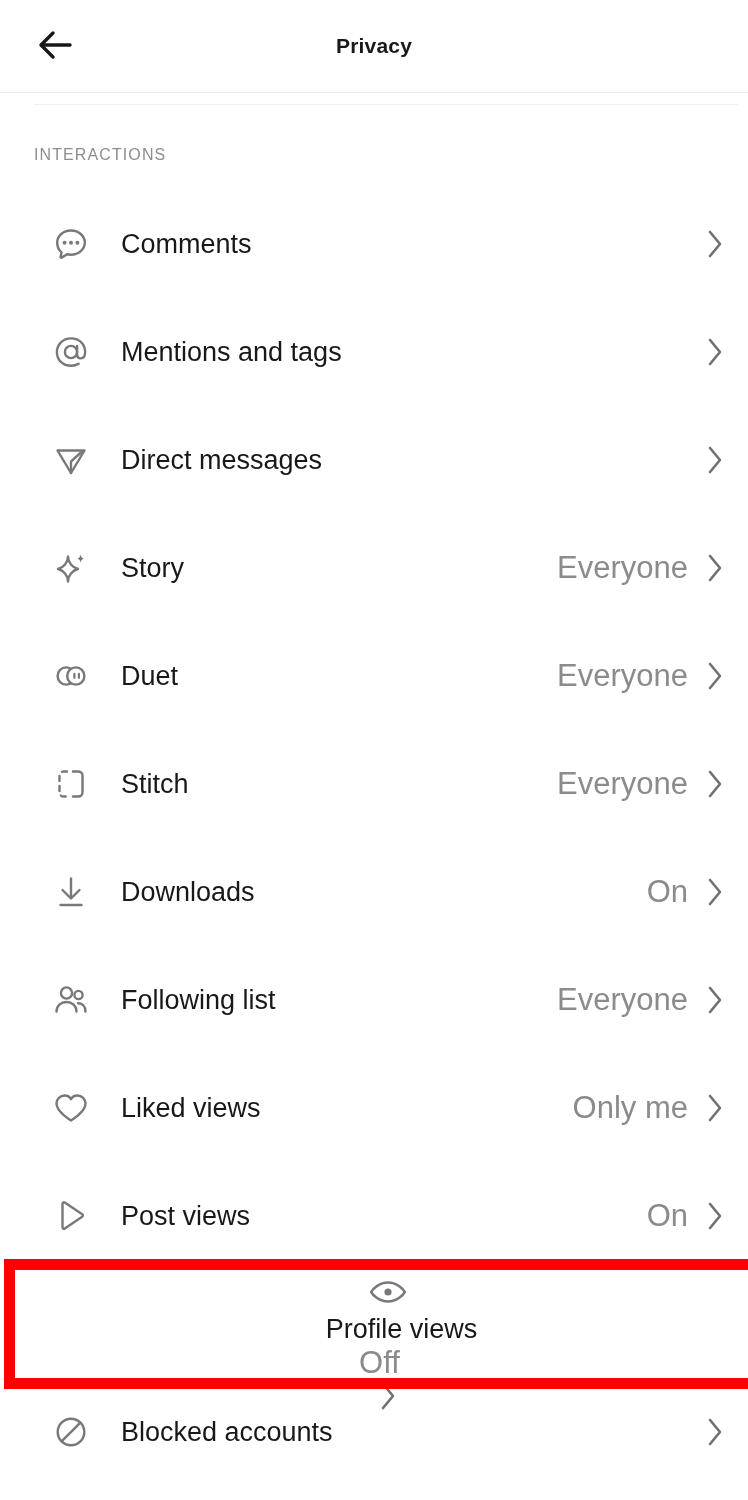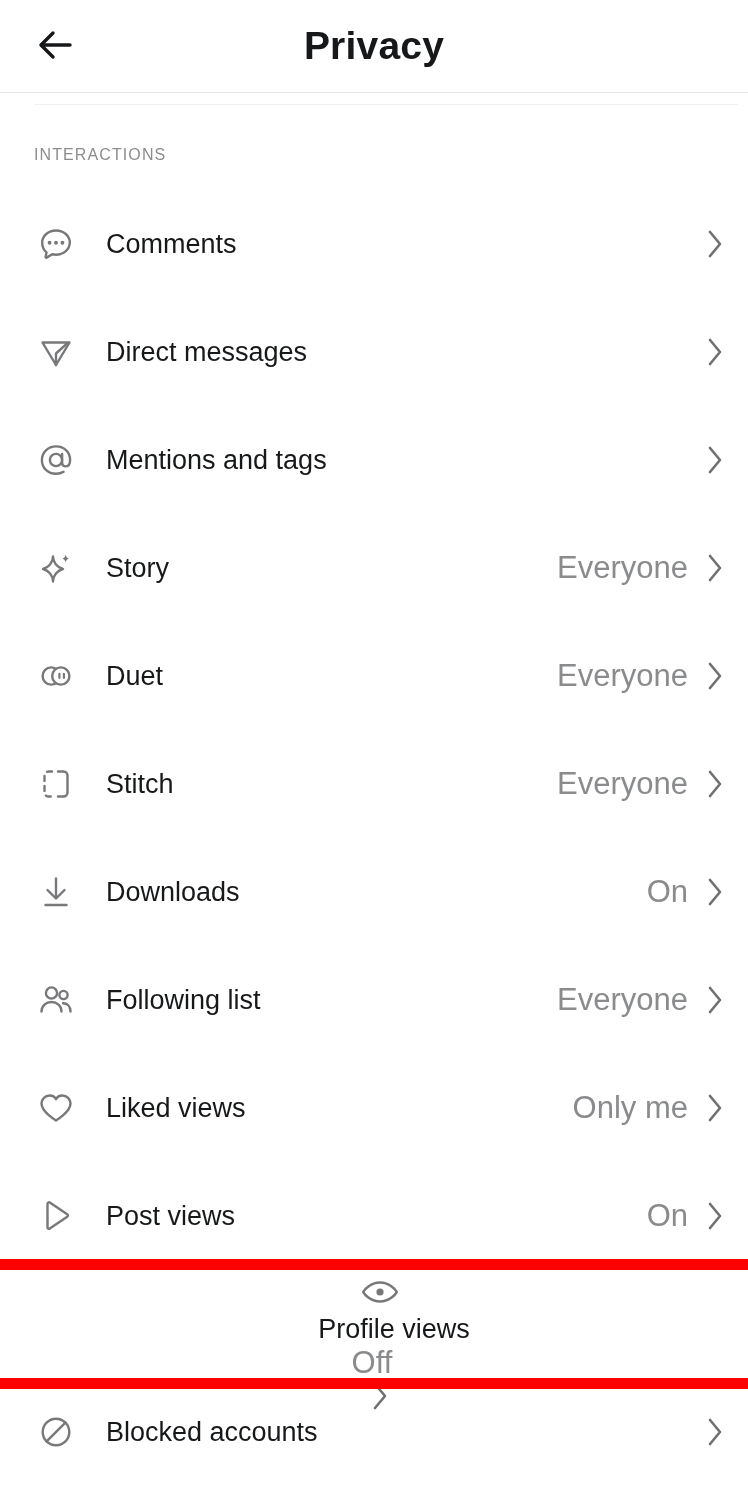--- a/index.html
+++ b/index.html
@@ -40,21 +40,21 @@
     display: flex;
     align-items: center;
     justify-content: center;
     cursor: pointer;
     background: none;
     border: none;
     padding: 0;
   }
 
   .page-title {
-    font-size: 39px;
+    font-size: 21px;
     font-weight: bold;
     color: #16181a;
     letter-spacing: 0.2px;
   }
 
   .divider-full {
     width: 100%;
     height: 1px;
     background: #e9e9ea;
   }
@@ -81,20 +81,21 @@
   }
 
   .row {
     position: relative;
     display: flex;
     align-items: center;
     height: 108px;
     padding: 0 22px 0 34px;
     background: #ffffff;
     cursor: pointer;
+    margin-left: 15px;
   }
 
   .row-icon {
     width: 44px;
     height: 44px;
     flex: 0 0 44px;
     display: flex;
     align-items: center;
     justify-content: center;
     color: #77787a;
@@ -173,41 +174,41 @@
       <span class="row-chevron">
         <svg width="18" height="30" viewBox="0 0 18 30" fill="none">
           <path d="M4 3 L14 15 L4 27" stroke="#6f7072" stroke-width="2.6" stroke-linecap="round" stroke-linejoin="round"></path>
         </svg>
       </span>
     </div>
 
     <div class="row">
       <span class="row-icon">
         <svg width="40" height="40" viewBox="0 0 40 40" fill="none">
+          <circle cx="20" cy="20" r="6.1" stroke="#77787a" stroke-width="2.4"></circle>
+          <path d="M26.1 14v8.3c0 2.6 1.6 4.1 3.7 4.1 2.6 0 4.3-2.4 4.3-6.4C34.1 12.4 28.6 6.4 20 6.4 11.9 6.4 5.9 12.5 5.9 20.2c0 7.7 6 13.6 14.1 13.6 3 0 5.6-.75 7.6-2" stroke="#77787a" stroke-width="2.4" stroke-linecap="round"></path>
+        </svg>
+      </span>
+      <span class="row-label">Mentions and tags</span>
+      <span class="row-value"></span>
+      <span class="row-chevron">
+        <svg width="18" height="30" viewBox="0 0 18 30" fill="none">
+          <path d="M4 3 L14 15 L4 27" stroke="#6f7072" stroke-width="2.6" stroke-linecap="round" stroke-linejoin="round"></path>
+        </svg>
+      </span>
+    </div>
+
+    <div class="row">
+      <span class="row-icon">
+        <svg width="40" height="40" viewBox="0 0 40 40" fill="none">
           <path d="M6.5 10.5 H33.5 L20 33 Z" stroke="#77787a" stroke-width="2.4" stroke-linejoin="round"></path>
           <path d="M20 33 L20 21.5 L30.5 12" stroke="#77787a" stroke-width="2.4" stroke-linecap="round" stroke-linejoin="round"></path>
         </svg>
       </span>
       <span class="row-label">Direct messages</span>
-      <span class="row-value"></span>
-      <span class="row-chevron">
-        <svg width="18" height="30" viewBox="0 0 18 30" fill="none">
-          <path d="M4 3 L14 15 L4 27" stroke="#6f7072" stroke-width="2.6" stroke-linecap="round" stroke-linejoin="round"></path>
-        </svg>
-      </span>
-    </div>
-
-    <div class="row">
-      <span class="row-icon">
-        <svg width="40" height="40" viewBox="0 0 40 40" fill="none">
-          <circle cx="20" cy="20" r="6.1" stroke="#77787a" stroke-width="2.4"></circle>
-          <path d="M26.1 14v8.3c0 2.6 1.6 4.1 3.7 4.1 2.6 0 4.3-2.4 4.3-6.4C34.1 12.4 28.6 6.4 20 6.4 11.9 6.4 5.9 12.5 5.9 20.2c0 7.7 6 13.6 14.1 13.6 3 0 5.6-.75 7.6-2" stroke="#77787a" stroke-width="2.4" stroke-linecap="round"></path>
-        </svg>
-      </span>
-      <span class="row-label">Mentions and tags</span>
       <span class="row-value"></span>
       <span class="row-chevron">
         <svg width="18" height="30" viewBox="0 0 18 30" fill="none">
           <path d="M4 3 L14 15 L4 27" stroke="#6f7072" stroke-width="2.6" stroke-linecap="round" stroke-linejoin="round"></path>
         </svg>
       </span>
     </div>
 
     <div class="row">
       <span class="row-icon">

